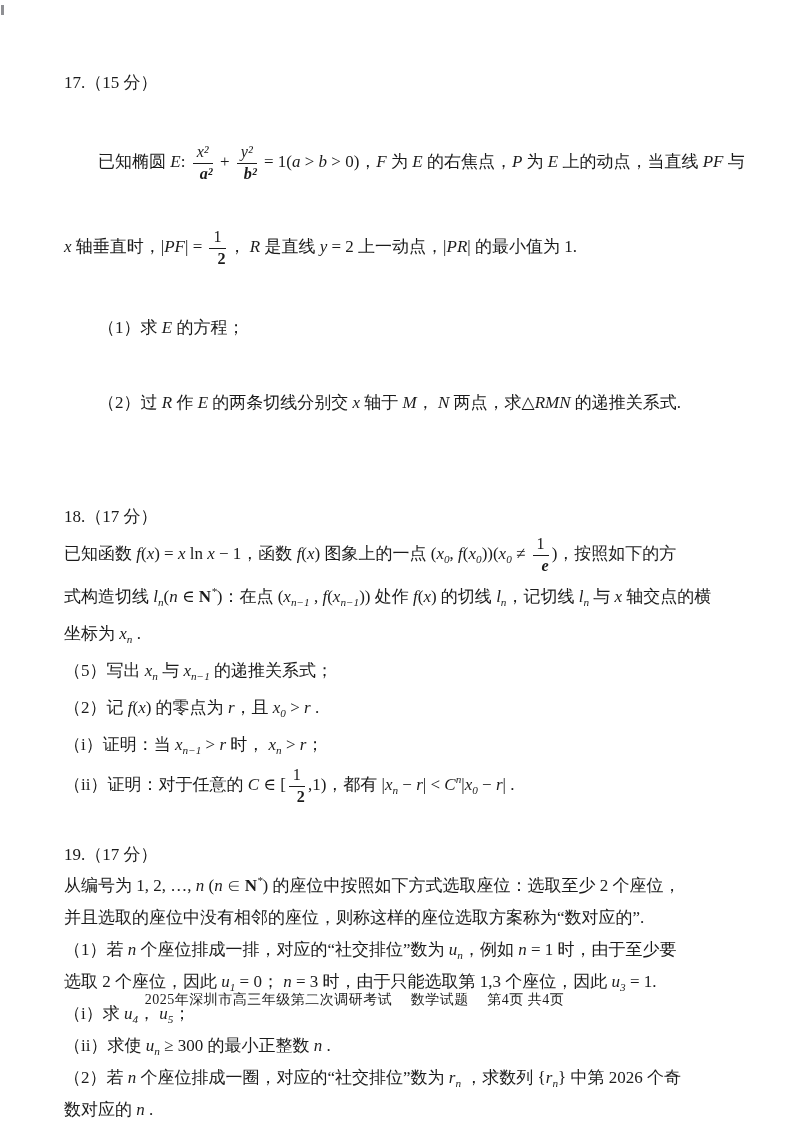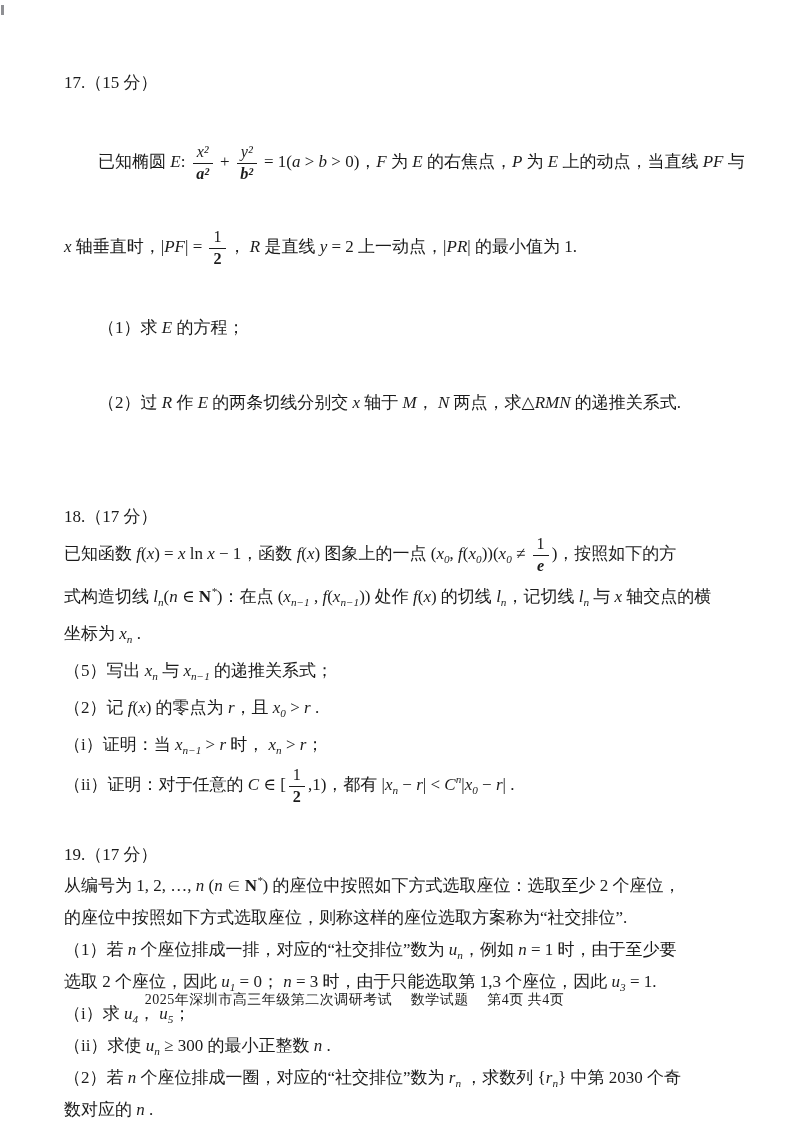--- a/index.html
+++ b/index.html
@@ -30,21 +30,21 @@
   .problem-18{margin-bottom:30px;margin-top:36px;}
   .problem-18 .line{line-height:31px; padding:3px 0;}
   .problem-19 .line{line-height:31px; padding:0.5px 0;font-family:Liberation Serif, serif;}
   
   .v{font-style:italic;}
   .nb{font-weight:bold; font-style:normal;}
   sub,sup{font-size:0.66em; line-height:0;}
   sub{font-style:italic;}
   sup{font-style:italic;}
   .frac{
-    display:inline-block; vertical-align:middle; text-align:center;
+    display:inline-block; vertical-align:middle; text-align:right;
     line-height:1.15; margin:0 3px; font-size:0.95em;
   }
   .frac .num{display:block; border-bottom:1.4px solid #1b1b1b; padding:0 4px 1px;}
   .frac .den{display:block; padding-top:1px;font-weight:bold;}
   .footer{
     position:absolute; left:0; top:991px; width:709px;
     text-align:center; font-size:14px; letter-spacing:0.5px;
   }
 </style>
 </head>
@@ -66,25 +66,25 @@
         <div class="line"><span>式构造切线 </span><span class="v">l</span><sub>n</sub><span>(</span><span class="v">n</span><span> ∈ </span><span class="nb">N</span><sup>*</sup><span>)：在点 (</span><span class="v">x</span><sub>n−1</sub><span> , </span><span class="v">f</span><span>(</span><span class="v">x</span><sub>n−1</sub><span>)) 处作 </span><span class="v">f</span><span>(</span><span class="v">x</span><span>) 的切线 </span><span class="v">l</span><sub>n</sub><span>，记切线 </span><span class="v">l</span><sub>n</sub><span> 与 </span><span class="v">x</span><span> 轴交点的横</span></div>
         <div class="line"><span>坐标为 </span><span class="v">x</span><sub>n</sub><span> .</span></div>
         <div class="line ind"><span>（5）写出 </span><span class="v">x</span><sub>n</sub><span> 与 </span><span class="v">x</span><sub>n−1</sub><span> 的递推关系式；</span></div>
         <div class="line ind"><span>（2）记 </span><span class="v">f</span><span>(</span><span class="v">x</span><span>) 的零点为 </span><span class="v">r</span><span>，且 </span><span class="v">x</span><sub>0</sub><span> &gt; </span><span class="v">r</span><span> .</span></div>
         <div class="line ind"><span>（i）证明：当 </span><span class="v">x</span><sub>n−1</sub><span> &gt; </span><span class="v">r</span><span> 时， </span><span class="v">x</span><sub>n</sub><span> &gt; </span><span class="v">r</span><span>；</span></div>
         <div class="line ind"><span>（ii）证明：对于任意的 </span><span class="v">C</span><span> ∈ [</span><span class="frac"><span class="num">1</span><span class="den">2</span></span><span>,1)，都有 |</span><span class="v">x</span><sub>n</sub><span> − </span><span class="v">r</span><span>| &lt; </span><span class="v">C</span><sup>n</sup><span>|</span><span class="v">x</span><sub>0</sub><span> − </span><span class="v">r</span><span>| .</span></div>
       </section>
       <section class="problem problem-19">
         <div class="heading">19.（17 分）</div>
         <div class="line ind"><span>从编号为 1, 2, …, </span><span class="v">n</span><span> (</span><span class="v">n</span><span> ∈ </span><span class="nb">N</span><sup>*</sup><span>) 的座位中按照如下方式选取座位：选取至少 2 个座位，</span></div>
-        <div class="line"><span>的座位中按照如下方式选取座位，则称这样的座位选取方案称为“社交排位”.</span></div>
+        <div class="line"><span>并且选取的座位中没有相邻的座位，则称这样的座位选取方案称为“数对应的”.</span></div>
         <div class="line ind"><span>（1）若 </span><span class="v">n</span><span> 个座位排成一排，对应的“社交排位”数为 </span><span class="v">u</span><sub>n</sub><span>，例如 </span><span class="v">n</span><span> = 1 时，由于至少要</span></div>
         <div class="line"><span>选取 2 个座位，因此 </span><span class="v">u</span><sub>1</sub><span> = 0； </span><span class="v">n</span><span> = 3 时，由于只能选取第 1,3 个座位，因此 </span><span class="v">u</span><sub>3</sub><span> = 1.</span></div>
         <div class="line ind"><span>（i）求 </span><span class="v">u</span><sub>4</sub><span>， </span><span class="v">u</span><sub>5</sub><span>；</span></div>
         <div class="line ind"><span>（ii）求使 </span><span class="v">u</span><sub>n</sub><span> ≥ 300 的最小正整数 </span><span class="v">n</span><span> .</span></div>
-        <div class="line ind"><span>（2）若 </span><span class="v">n</span><span> 个座位排成一圈，对应的“社交排位”数为 </span><span class="v">r</span><sub>n</sub><span> ，求数列 {</span><span class="v">r</span><sub>n</sub><span>} 中第 2030 个奇</span></div>
+        <div class="line ind"><span>（2）若 </span><span class="v">n</span><span> 个座位排成一圈，对应的“社交排位”数为 </span><span class="v">r</span><sub>n</sub><span> ，求数列 {</span><span class="v">r</span><sub>n</sub><span>} 中第 2026 个奇</span></div>
         <div class="line"><span>数对应的 </span><span class="v">n</span><span> .</span></div>
       </section>
     </main>
   <footer class="footer">
     <span>2025年深圳市高三年级第二次调研考试　 数学试题 　第4页 共4页</span>
   </footer>
 </div>
 
 </body></html>

